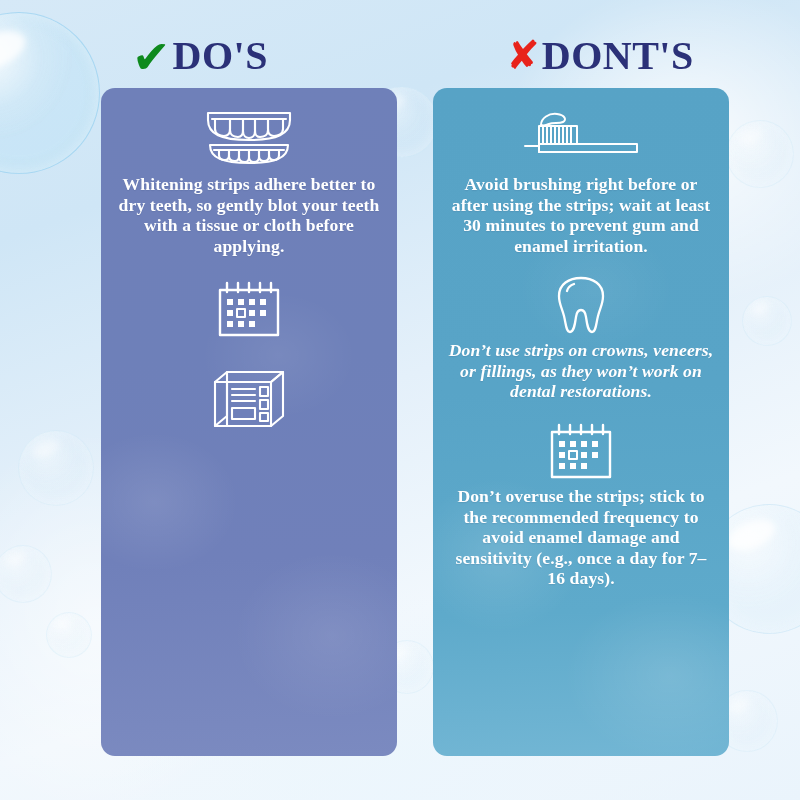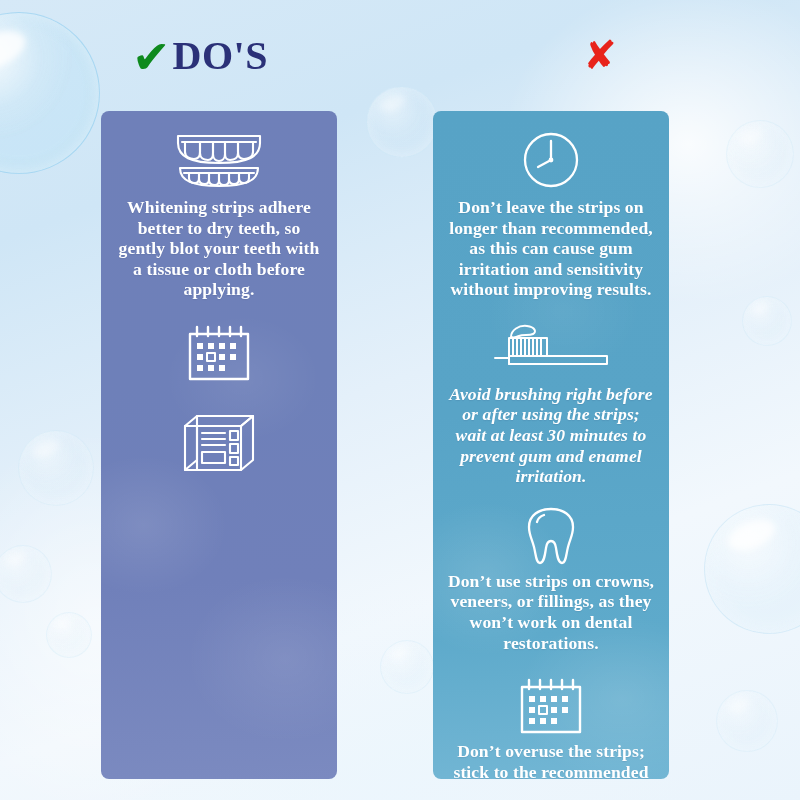--- a/index.html
+++ b/index.html
@@ -101,31 +101,30 @@
     font-weight: bold;
     font-family: "DejaVu Sans", sans-serif;
   }
   .mark-check { color: #0e8a1e; font-size: 46px; transform: translateY(1px); }
   .mark-cross { color: #e8231b; font-size: 40px; transform: translateY(-1px); }
 
   
   .panel {
     position: absolute;
     top: 88px;
-    width: 236px;
+    width: 296px;
     height: 668px;
-    border-radius: 8px;
+    border-radius: 14px;
     padding: 14px 12px 14px 12px;
     box-sizing: border-box;
     display: flex;
     flex-direction: column;
     justify-content: flex-start;
     align-items: center;
     overflow: hidden;
-    margin-top: 23px;
   }
   .panel-dos {
     left: 101px;
     background:
       radial-gradient(ellipse 120px 100px at 18% 62%, rgba(255,255,255,0.10), rgba(255,255,255,0) 70%),
       radial-gradient(ellipse 140px 120px at 78% 82%, rgba(255,255,255,0.09), rgba(255,255,255,0) 70%),
       radial-gradient(ellipse 110px 90px at 60% 40%, rgba(255,255,255,0.07), rgba(255,255,255,0) 70%),
       linear-gradient(178deg, #6f80b9 0%, #6e80b9 40%, #7080ba 70%, #7b8ac0 100%);
   }
   .panel-donts {
@@ -190,20 +189,21 @@
   <div class="bubble faint" style="left:380px; top:640px; width:52px; height:52px;"></div>
   <div class="bubble faint" style="left:716px; top:690px; width:60px; height:60px;"></div>
 
   <div class="headers">
     <div class="header-col">
       <span class="mark mark-check">✔</span>
       <span class="header-title">DO'S</span>
     </div>
     <div class="header-col">
       <span class="mark mark-cross">✘</span>
+      <span class="header-title">DONT'S</span>
     </div>
   </div>
 
   <div class="panel panel-dos">
 
     <div class="entry">
       <div class="entry-icon">
         <svg width="92" height="60" viewBox="0 0 92 60" fill="none" stroke="#ffffff" stroke-width="2.1" stroke-linejoin="round" stroke-linecap="round">
           <path d="M5 6 H87 V13 C87 27 74 33 46 33 C18 33 5 27 5 13 Z"></path>
           <path d="M9 12 H83"></path>
@@ -263,31 +263,20 @@
           <rect x="49" y="32" width="8" height="9"></rect>
           <rect x="49" y="45" width="8" height="8"></rect>
         </svg>
       </div>
     </div>
 
   </div>
 
   <div class="panel panel-donts">
 
-    <div class="entry">
-      <div class="entry-icon">
-        <svg width="60" height="60" viewBox="0 0 60 60" fill="none" stroke="#ffffff" stroke-width="2.3" stroke-linejoin="round" stroke-linecap="round">
-          <circle cx="30" cy="30" r="26"></circle>
-          <path d="M30 30 V11"></path>
-          <path d="M30 30 L17 37"></path>
-          <circle cx="30" cy="30" r="2.4" fill="#ffffff" stroke="none"></circle>
-        </svg>
-      </div>
-      <div class="entry-text">Don’t leave the strips on longer than recommended, as this can cause gum irritation and sensitivity without improving results.</div>
-    </div>
 
     <div class="entry">
       <div class="entry-icon">
         <svg width="124" height="54" viewBox="0 0 124 54" fill="none" stroke="#ffffff" stroke-width="2" stroke-linejoin="round" stroke-linecap="round">
           <path d="M22 15 C22 8 30 3 38 4 C46 5 48 10 44 12 C40 14 34 12 30 14 C26 16 24 16 22 15 Z"></path>
           <rect x="20" y="16" width="38" height="18"></rect>
           <path d="M24 16 V34 M28 16 V34 M32 16 V34 M36 16 V34 M40 16 V34 M44 16 V34 M48 16 V34 M52 16 V34"></path>
           <path d="M20 34 H118 V42 H20 Z"></path>
           <path d="M20 34 V42"></path>
           <path d="M6 36 H20"></path>

